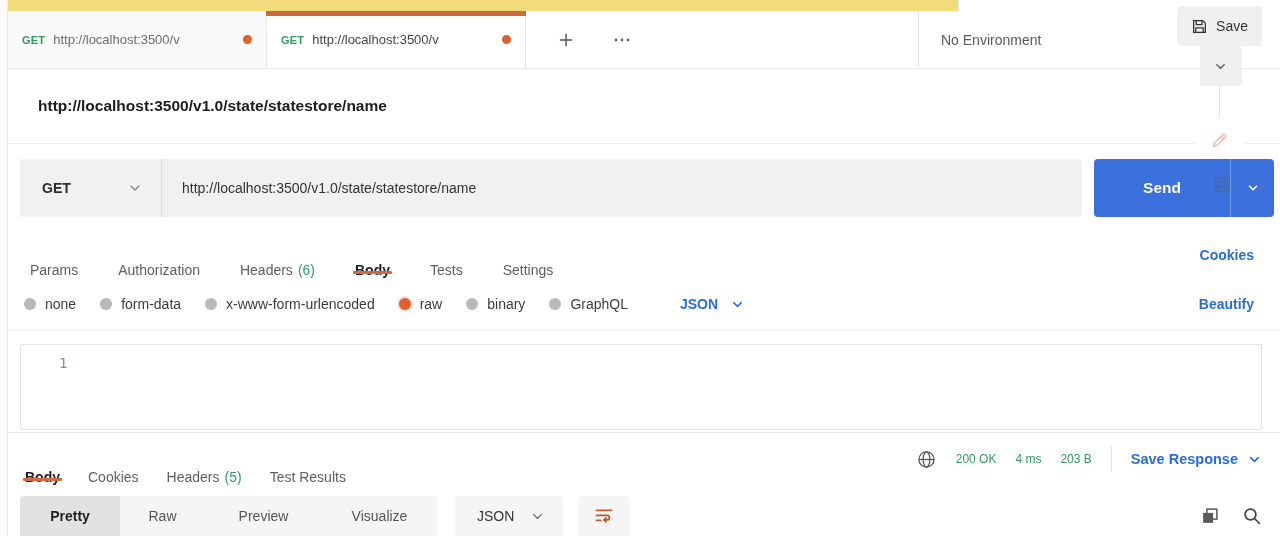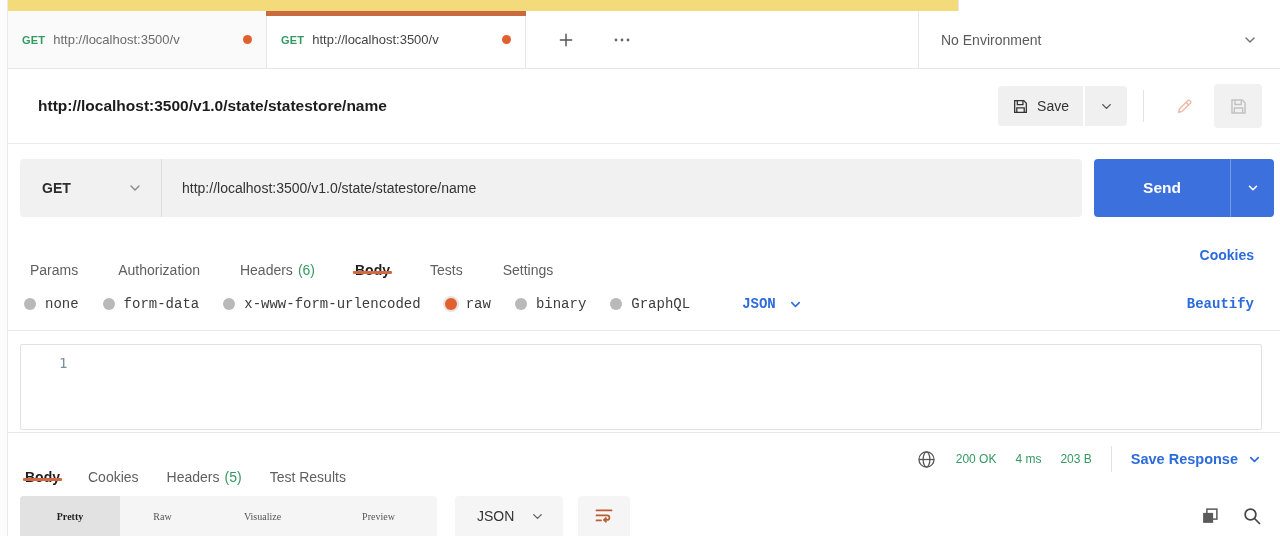--- a/index.html
+++ b/index.html
@@ -28,21 +28,21 @@
   .icon-btn { display:flex; align-items:center; justify-content:center; width:44px; height:40px;
     border-radius:4px; cursor:pointer; color:#555; }
   .env-box { width:362px; border-left:1px solid #e7e7e7; display:flex; align-items:center;
     padding:0 22px; margin-left:auto; }
   .env-label { flex:1; font-size:14px; color:#5a5a5a; }
 
   
   .title-row { display:flex; align-items:center; height:75px;
     border-bottom:1px solid #ececec; padding:0 18px 0 30px; }
   .req-title { font-size:15.5px; font-weight:bold; color:#1c1c1c; }
-  .title-actions { margin-left:auto; display:flex; align-items:center; }
+  .title-actions { margin-left:auto; display:flex; align-items:center;flex-direction:column; }
   .save-main { display:flex; align-items:center; gap:8px; height:40px; padding:0 14px;
     background:#f0f0f0; border-radius:4px 0 0 4px; font-size:14px; color:#333; cursor:pointer; }
   .save-caret { width:42px; height:40px; background:#f0f0f0; border-radius:0 4px 4px 0;
     margin-left:2px; display:flex; align-items:center; justify-content:center; cursor:pointer; }
   .v-div { width:1px; height:32px; background:#e2e2e2; margin:0 16px; }
   .ghost-btn { width:48px; height:44px; border-radius:4px; display:flex; align-items:center;
     justify-content:center; cursor:pointer; }
   .ghost-btn.pencil { background:#fff; }
   .ghost-btn.pencil svg { opacity:.45; }
   .ghost-btn.floppy2 { background:#f1f1f1; margin-left:6px; }
@@ -67,21 +67,21 @@
   .req-tabs { display:flex; align-items:center; height:46px; padding:0 22px; }
   .rtab { position:relative; font-size:14px; color:#5f5f5f; margin-right:40px;
     cursor:pointer; white-space:nowrap; height:100%; display:flex; align-items:flex-end; }
   .rtab .cnt { color:#349961; margin-left:5px; }
   .rtab.active { color:#1f1f1f; font-weight:bold; }
   .rtab.active::after { content:""; position:absolute; left:-2px; right:-2px; bottom:4px;
     height:3px; background:#cf6a42; border-radius:1px; }
   .link-blue { margin-left:auto; font-size:14px; font-weight:bold; color:#2b6bdb; cursor:pointer; }
 
   
-  .bodytype-row { display:flex; align-items:center; height:52px; padding:0 22px 0 16px;font-family:Liberation Mono, monospace; }
+  .bodytype-row { display:flex; align-items:center; height:52px; padding:0 22px 0 16px; }
   .radio-item { display:flex; align-items:center; margin-right:24px; cursor:pointer; }
   .radio-dot { width:12px; height:12px; border-radius:50%; background:#b9b9b9; margin-right:9px; flex:none; }
   .radio-item.selected .radio-dot { background:#e25f2e; box-shadow:0 0 0 2px #e4e4e4; }
   .radio-label { font-size:14px; color:#3c3c3c; }
   .lang-select { display:flex; align-items:center; margin-left:28px; cursor:pointer; }
   .lang-select .lang { font-size:14px; font-weight:bold; color:#2b6bdb; margin-right:12px; }
 
   
   .editor-section { height:102px; border-top:1px solid #ececec; padding:13px 18px 0 12px; }
   .editor-box { height:86px; border:1px solid #e2e2e2; border-radius:2px; background:#fff;
@@ -93,22 +93,22 @@
     border-top:1px solid #e7e7e7; padding:0 18px 0 17px; }
   .resp-meta { margin-left:auto; display:flex; align-items:center; gap:19px; }
   .meta-green { font-size:12px; color:#349961; white-space:nowrap; }
   .meta-div { width:1px; height:26px; background:#e3e3e3; }
   .save-resp { display:flex; align-items:center; gap:9px; cursor:pointer;
     font-size:14.5px; font-weight:bold; color:#2b6bdb; }
 
   
   .resp-toolbar { display:flex; align-items:flex-start; height:51px; padding:11px 18px 0 12px; }
   .seg-control { display:flex; height:40px; background:#f5f5f5; border-radius:4px 4px 0 0; overflow:hidden; }
-  .seg { display:flex; align-items:center; justify-content:center; font-size:10px;
-    color:#555; cursor:pointer;font-family:Liberation Serif, serif; }
+  .seg { display:flex; align-items:center; justify-content:center; font-size:14px;
+    color:#555; cursor:pointer; }
   .seg.pretty { width:100px; } .seg.raw { width:85px; } .seg.preview { width:117px; } .seg.visualize { width:115px; }
   .seg.active { background:#e2e2e2; color:#1f1f1f; font-weight:bold; }
   .fmt-select { display:flex; align-items:center; justify-content:space-between; width:108px;
     height:40px; margin-left:18px; padding:0 18px 0 22px; background:#f5f5f5;
     border-radius:4px 4px 0 0; cursor:pointer; }
   .fmt-select .fmt { font-size:14px; color:#333; }
   .wrap-btn { width:52px; height:40px; margin-left:15px; background:#f5f5f5;
     border-radius:4px 4px 0 0; display:flex; align-items:center; justify-content:center; cursor:pointer; }
   .resp-icons { margin-left:auto; display:flex; align-items:center; gap:22px; height:40px; }
 
@@ -329,22 +329,22 @@
             </svg>
         </span>
       </span>
     </div>
   </div>
 
   <div class="resp-toolbar">
     <div class="seg-control">
       <div class="seg pretty active">Pretty</div>
       <div class="seg raw">Raw</div>
+      <div class="seg preview">Preview</div>
       <div class="seg visualize">Visualize</div>
-      <div class="seg preview">Preview</div>
     </div>
     <div class="fmt-select">
       <span class="fmt">JSON</span>
       <span>
         <svg width="15" height="15" viewBox="0 0 16 16">
             <path d="M4 6l4 4 4-4" stroke="#666" stroke-width="1.5" fill="none" stroke-linecap="round" stroke-linejoin="round"></path>
           </svg>
       </span>
     </div>
     <div class="wrap-btn">

